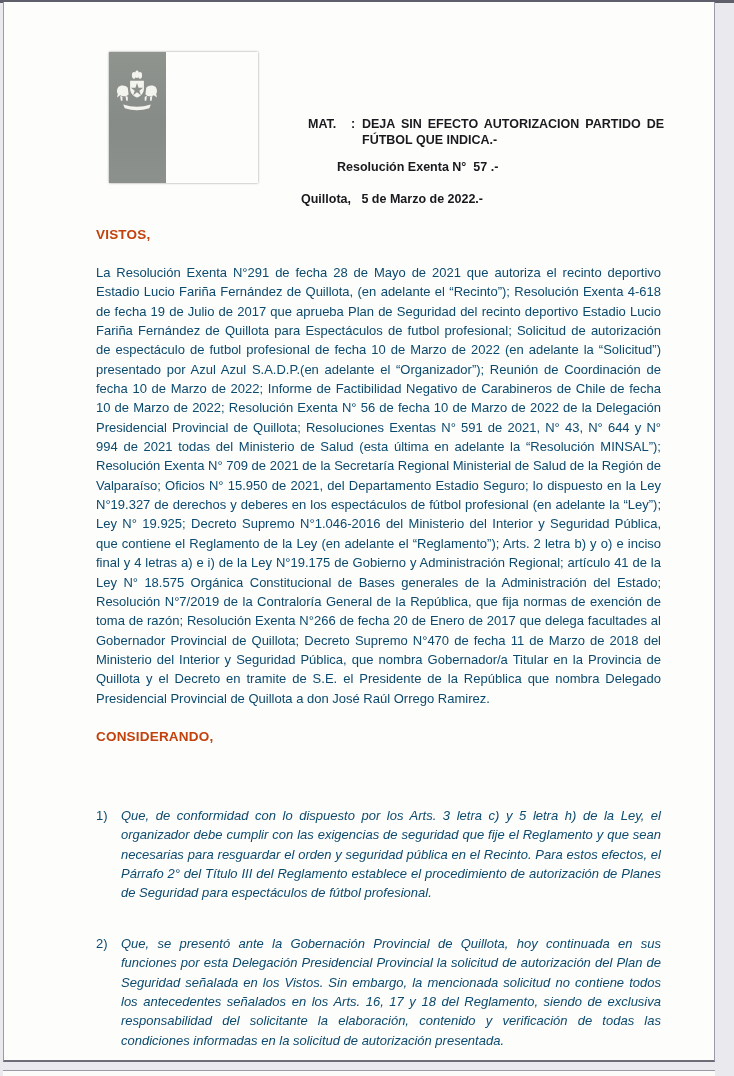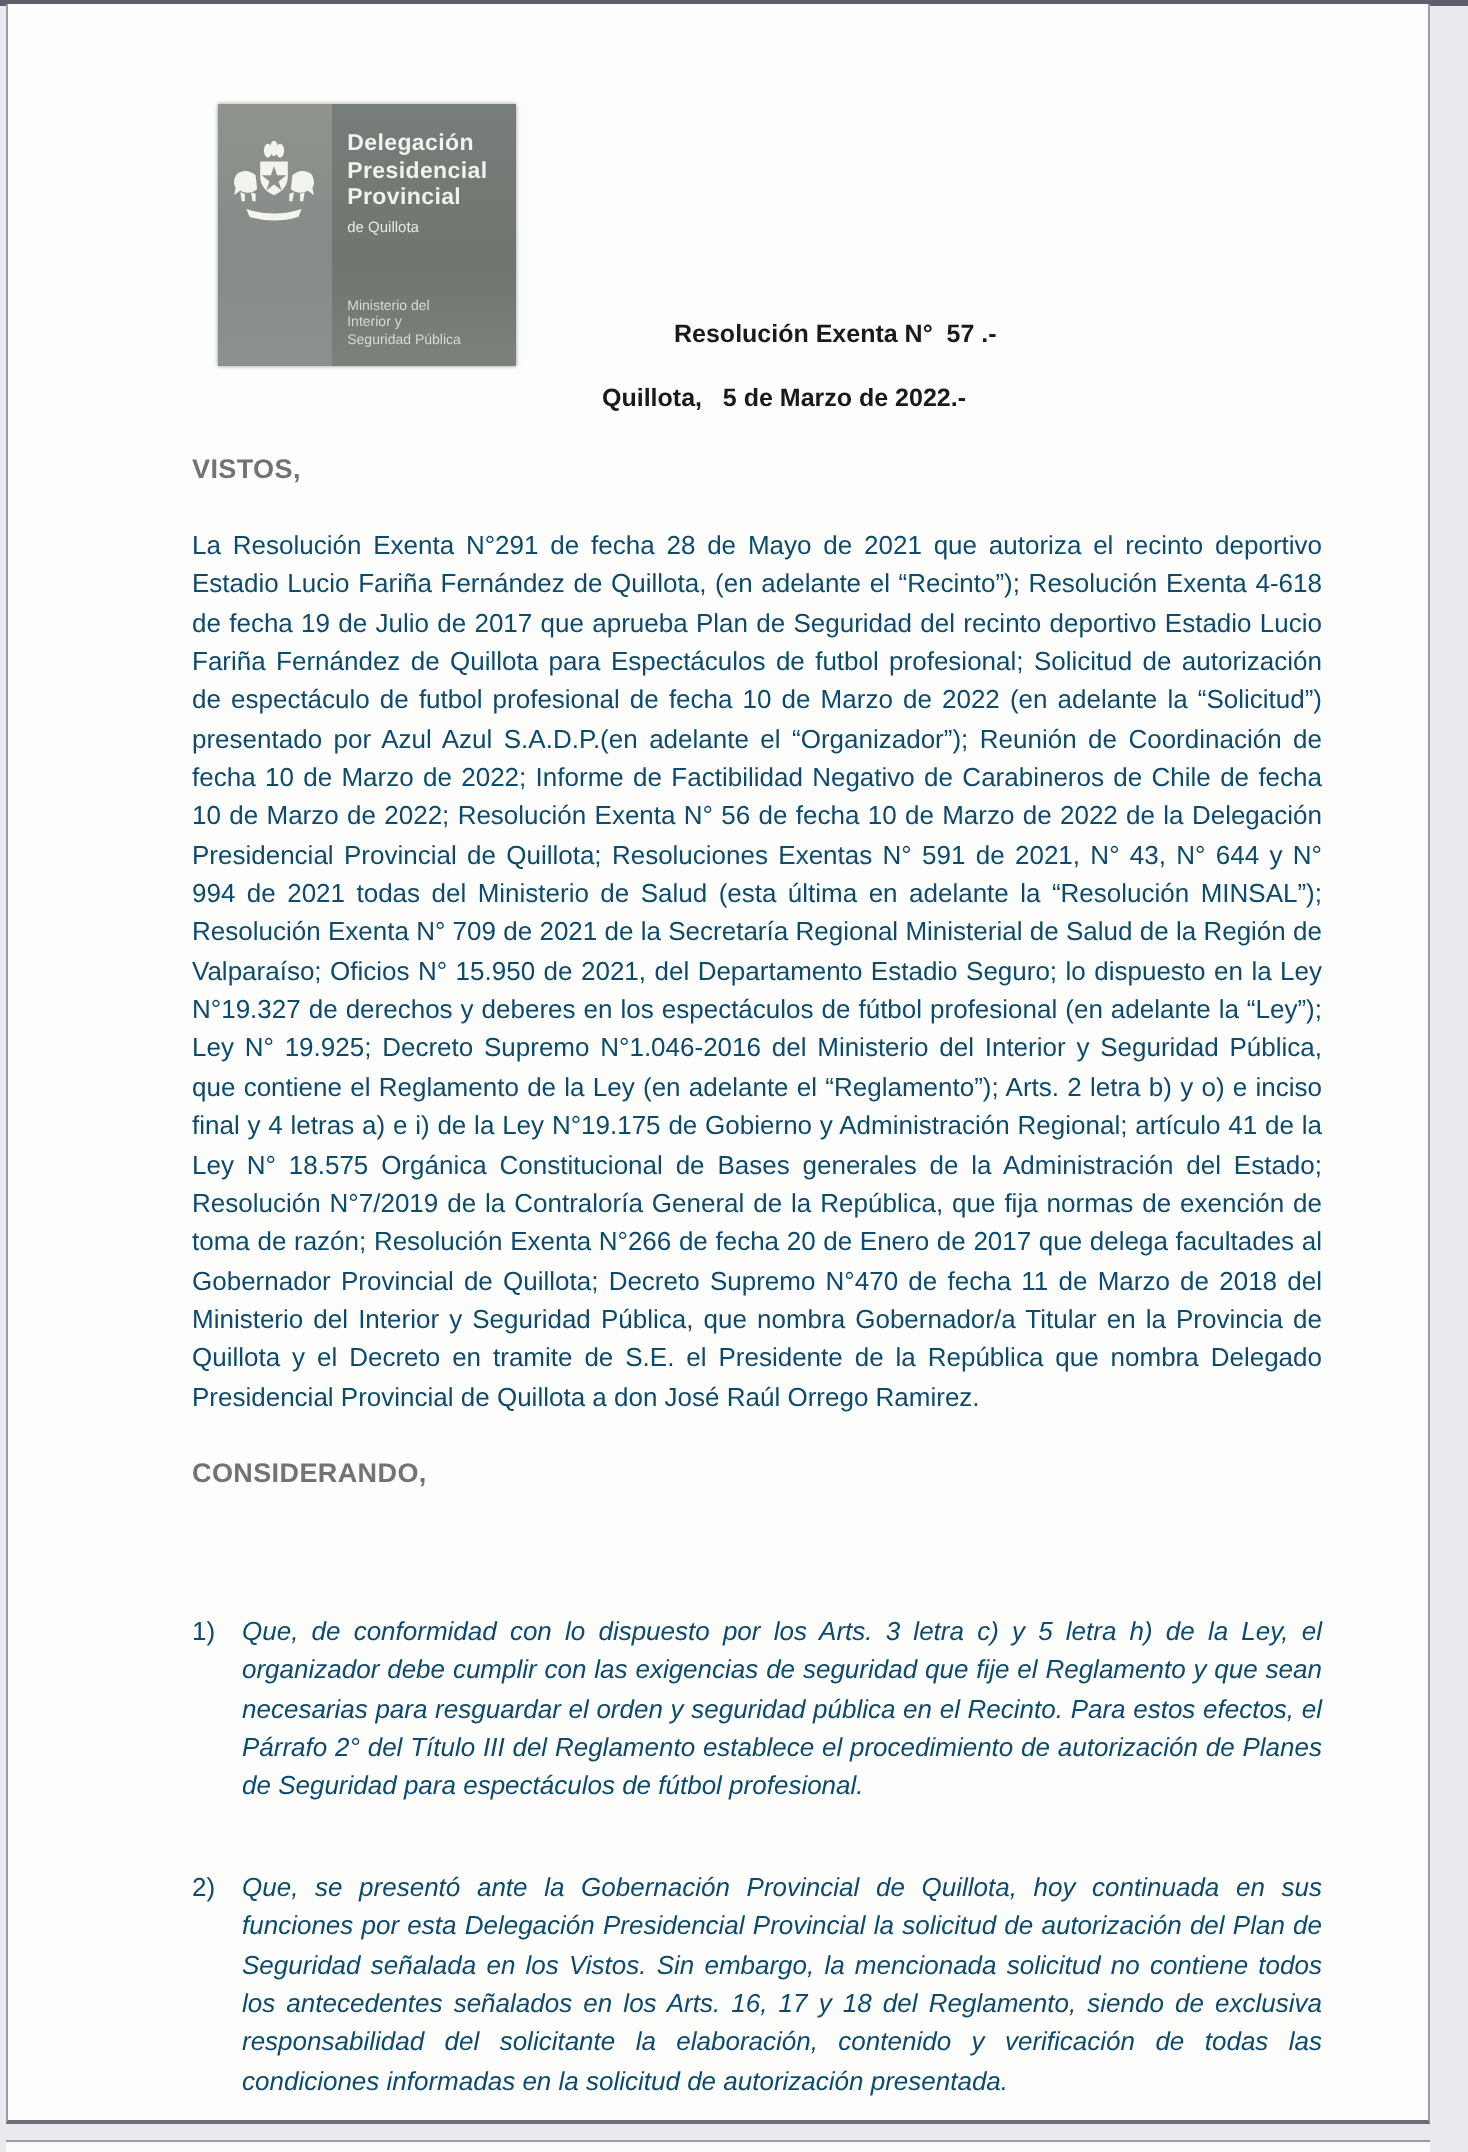--- a/index.html
+++ b/index.html
@@ -68,21 +68,21 @@
     position: absolute; left: 297px;
     font-weight: bold; font-size: 12.5px; color: #19191e;
     white-space: pre;
   }
   .res-line  { top: 158px; padding-left: 36px; }
   .date-line { top: 190px; }
 
   
   .heading {
     position: absolute; left: 92px;
-    font-weight: bold; font-size: 13.5px; color: #737373;
+    font-weight: bold; font-size: 13.5px; color: #c2410c;
     letter-spacing: .2px;
   }
   .vistos-heading { top: 225px; }
   .considerando-heading { top: 727px; }
   .para {
     position: absolute; left: 92px; width: 565px;
     font-size: 13px; line-height: 19.35px;
     text-align: justify; color: #0c4a6e;
   }
   .vistos-paragraph { top: 261px; }
@@ -115,33 +115,27 @@
 
           <path d="M54 22 c-4 -3 -9 -2 -12 1 l-1 9 c3 3 8 3 11 1 l4 3 l-1 -5 c2 -2 1 -7 -1 -9 z"></path>
           <path d="M50 34 l-1 6 h-2 l0 -5 z M43 34 l-1 6 h-2 l0 -5 z"></path>
 
           <path d="M12 45 q18 6 36 0 l-2 5 q-16 5 -32 0 z"></path>
         </g>
 
         <polygon fill="#8d918d" points="30,17 32,23 38,23 33,27 35,33 30,29 25,33 27,27 22,23 28,23"></polygon>
       </svg>
     </div>
-    <div class="text-pane">
-      <div class="org-line">Delegación</div>
-      <div class="org-line">Presidencial</div>
-      <div class="org-line">Provincial</div>
-      <div class="org-sub">de Quillota</div>
-      <div class="ministry">
-        <div>Ministerio del</div>
-        <div>Interior y</div>
-        <div>Seguridad Pública</div>
-      </div>
-    </div>
   </div>
 
+  <div class="mat-block">
+    <span class="mat-label">MAT.</span>
+    <span class="mat-colon">:</span>
+    <span class="mat-subject">DEJA SIN EFECTO AUTORIZACION PARTIDO DE FÚTBOL QUE INDICA.-</span>
+  </div>
 
   <div class="res-line">Resolución Exenta N°  57 .-</div>
   <div class="date-line">Quillota,   5 de Marzo de 2022.-</div>
 
   <div class="heading vistos-heading">VISTOS,</div>
   <div class="para vistos-paragraph">La Resolución Exenta N°291 de fecha 28 de Mayo de 2021 que autoriza el recinto deportivo Estadio Lucio Fariña Fernández de Quillota, (en adelante el “Recinto”); Resolución Exenta 4-618 de fecha 19 de Julio de 2017 que aprueba Plan de Seguridad del recinto deportivo Estadio Lucio Fariña Fernández de Quillota para Espectáculos de futbol profesional; Solicitud de autorización de espectáculo de futbol profesional de fecha 10 de Marzo de 2022 (en adelante la “Solicitud”) presentado por Azul Azul S.A.D.P.(en adelante el “Organizador”); Reunión de Coordinación de fecha 10 de Marzo de 2022; Informe de Factibilidad Negativo de Carabineros de Chile de fecha 10 de Marzo de 2022; Resolución Exenta N° 56 de fecha 10 de Marzo de 2022 de la Delegación Presidencial Provincial de Quillota; Resoluciones Exentas N° 591 de 2021, N° 43, N° 644 y N° 994 de 2021 todas del Ministerio de Salud (esta última en adelante la “Resolución MINSAL”); Resolución Exenta N° 709 de 2021 de la Secretaría Regional Ministerial de Salud de la Región de Valparaíso; Oficios N° 15.950 de 2021, del Departamento Estadio Seguro; lo dispuesto en la Ley N°19.327 de derechos y deberes en los espectáculos de fútbol profesional (en adelante la “Ley”); Ley N° 19.925; Decreto Supremo N°1.046-2016 del Ministerio del Interior y Seguridad Pública, que contiene el Reglamento de la Ley (en adelante el “Reglamento”); Arts. 2 letra b) y o) e inciso final y 4 letras a) e i) de la Ley N°19.175 de Gobierno y Administración Regional; artículo 41 de la Ley N° 18.575 Orgánica Constitucional de Bases generales de la Administración del Estado; Resolución N°7/2019 de la Contraloría General de la República, que fija normas de exención de toma de razón; Resolución Exenta N°266 de fecha 20 de Enero de 2017 que delega facultades al Gobernador Provincial de Quillota; Decreto Supremo N°470 de fecha 11 de Marzo de 2018 del Ministerio del Interior y Seguridad Pública, que nombra Gobernador/a Titular en la Provincia de Quillota y el Decreto en tramite de S.E. el Presidente de la República que nombra Delegado Presidencial Provincial de Quillota a don José Raúl Orrego Ramirez.</div>
 
   <div class="heading considerando-heading">CONSIDERANDO,</div>
 
   <div class="para numbered-item item-1">

